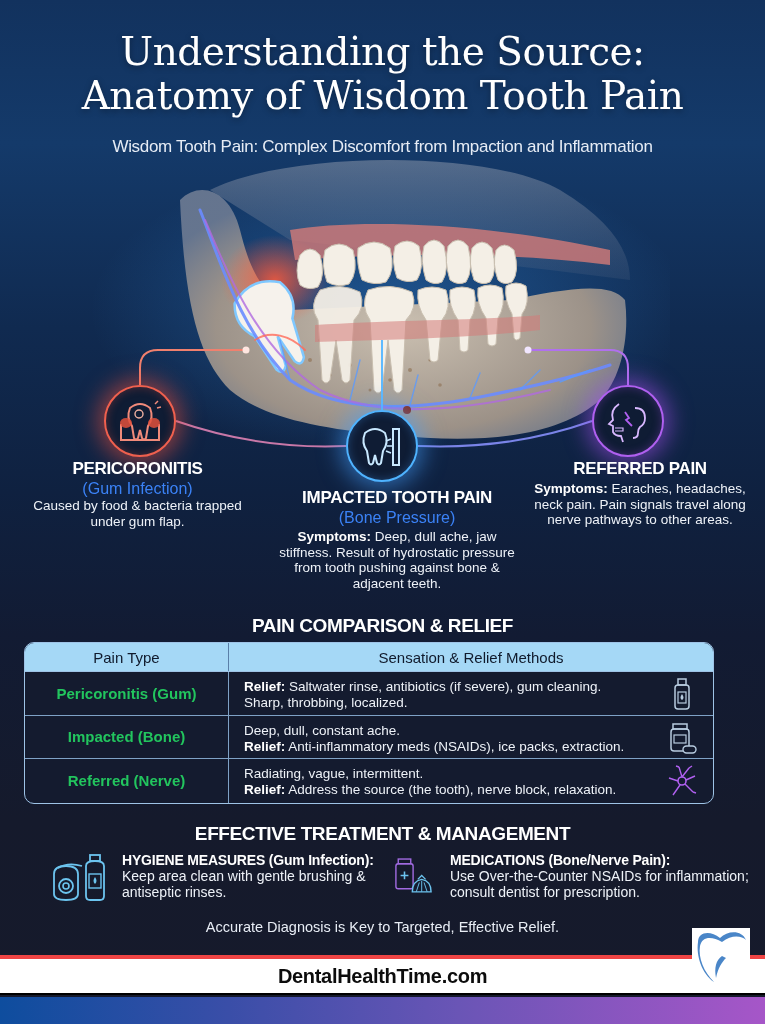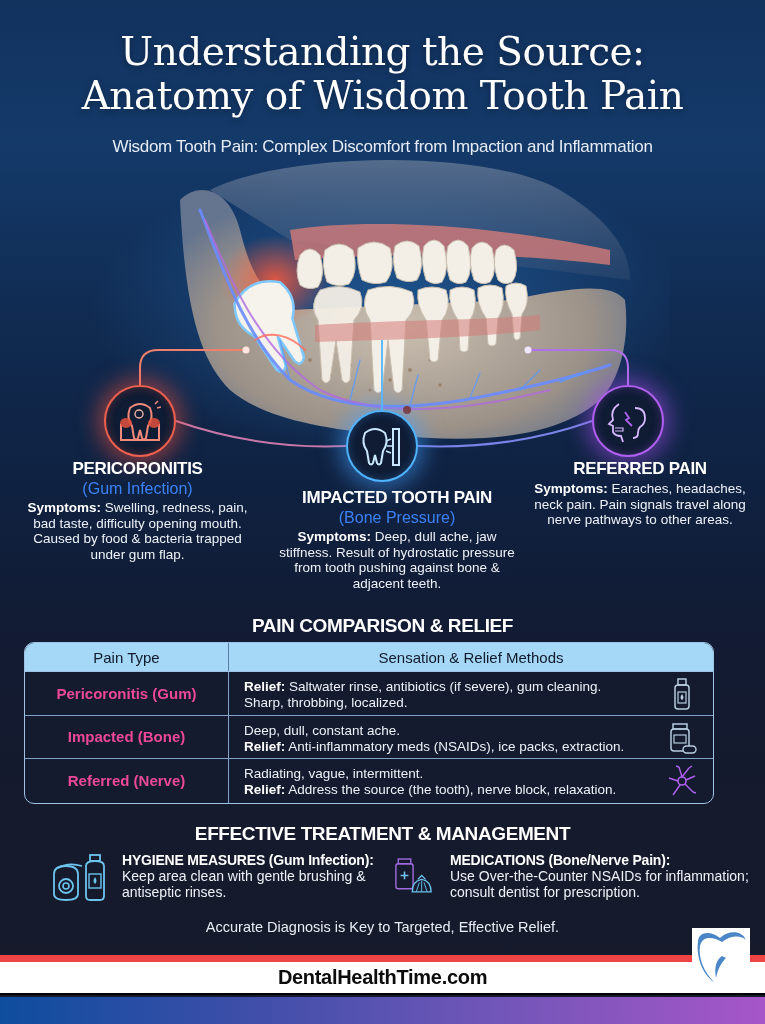--- a/index.html
+++ b/index.html
@@ -64,39 +64,39 @@
     background: #141b2f;
   }
   .thead {
     display: flex; height: 29px; background: #a5d8f6; color: #101a2c;
     font-size: 15px; border-bottom: 1.5px solid #9ec3e6;
   }
   .thead .c1 { width: 204px; display: flex; align-items: center; justify-content: center; border-right: 1.5px solid #5a7fa8; }
   .thead .c2 { flex: 1; display: flex; align-items: center; justify-content: center; }
   .trow { display: flex; height: 43.5px; border-bottom: 1.5px solid #7fa2c6; }
   .trow:last-child { border-bottom: none; }
-  .trow .c1 { width: 204px; display: flex; align-items: center; justify-content: center; font-weight: bold; font-size: 15px; color: #ec4899; border-right: 1.5px solid #7fa2c6; }
+  .trow .c1 { width: 204px; display: flex; align-items: center; justify-content: center; font-weight: bold; font-size: 15px; color: #22c55e; border-right: 1.5px solid #7fa2c6; }
   .trow .c2 { flex: 1; position: relative; padding: 7px 0 0 15px; font-size: 13.5px; line-height: 16px; color: #eef2f8; }
   .trow .c2 b { font-weight: bold; color: #ffffff; }
   .row-icon { position: absolute; right: 16px; top: 5px; width: 30px; height: 34px; }
 
   
   .treat { display: flex; gap: 8px; }
   .treat-left { left: 50px; top: 852px; width: 330px; }
   .treat-right { left: 392px; top: 852px; width: 370px; }
   .treat-icon { width: 64px; height: 50px; flex-shrink: 0; }
   .treat-head { font-weight: bold; font-size: 14px; line-height: 16px; color: #ffffff; letter-spacing: -0.2px; }
   .treat-text { font-size: 14px; line-height: 16px; color: #eef2f8; }
 
   .tagline { left: 0; width: 765px; top: 919px; text-align: center; font-size: 14.5px; color: #e8edf5; }
 
   
   .footer-white {
     left: 0; top: 955px; width: 765px; height: 40px; background: #ffffff;
-    border-top: 7px solid #ef4444; border-bottom: 2px solid #000;
+    border-top: 4px solid #ef4444; border-bottom: 2px solid #000;
     display: flex; align-items: center; justify-content: center;
   }
   .footer-site { font-weight: bold; font-size: 20px; color: #0c0c0c; letter-spacing: -0.3px; }
   .footer-bar { left: 0; top: 997px; width: 765px; height: 27px; background: linear-gradient(90deg, #0e4d9e 0%, #3a4ea8 30%, #6a55b6 60%, #a656c8 100%); }
   .logo { left: 692px; top: 928px; width: 58px; height: 58px; background: #ffffff; }
 </style>
 </head>
 <body>
 
 <div class="abs title">
@@ -216,21 +216,20 @@
     <path d="M14 6 C8 10 6 16 8 22 L4 26 L8 28 L8 34 Q10 38 16 38 L18 44" fill="none" stroke="#d8b8ff" stroke-width="1.8"></path>
     <path d="M30 10 q10 0 10 10 q0 6 -5 9 q-2 2 -2 6 q0 5 -5 5" fill="none" stroke="#d8b8ff" stroke-width="1.8"></path>
     <path d="M20 14 l4 6 l-3 2 l6 6" fill="none" stroke="#b060f0" stroke-width="1.8"></path>
     <path d="M10 30 l8 0 l0 3 l-8 0" fill="none" stroke="#d8b8ff" stroke-width="1.2"></path>
   </svg>
 </div>
 
 <div class="abs pain-block pb-left">
   <div class="pain-title">PERICORONITIS</div>
   <div class="pain-sub">(Gum Infection)</div>
-  <div class="pain-text"><b>Symptoms:</b><span> Swelling, redness, pain, bad taste, difficulty opening mouth.</span></div>
   <div class="pain-text" style="margin-top:0">Caused by food &amp; bacteria trapped under gum flap.</div>
 </div>
 <div class="abs pain-block pb-mid">
   <div class="pain-title">IMPACTED TOOTH PAIN</div>
   <div class="pain-sub">(Bone Pressure)</div>
   <div class="pain-text"><b>Symptoms:</b><span> Deep, dull ache, jaw stiffness. Result of hydrostatic pressure from tooth pushing against bone &amp; adjacent teeth.</span></div>
 </div>
 <div class="abs pain-block pb-right">
   <div class="pain-title">REFERRED PAIN</div>
   <div class="pain-text"><b>Symptoms:</b><span> Earaches, headaches, neck pain. Pain signals travel along nerve pathways to other areas.</span></div>

